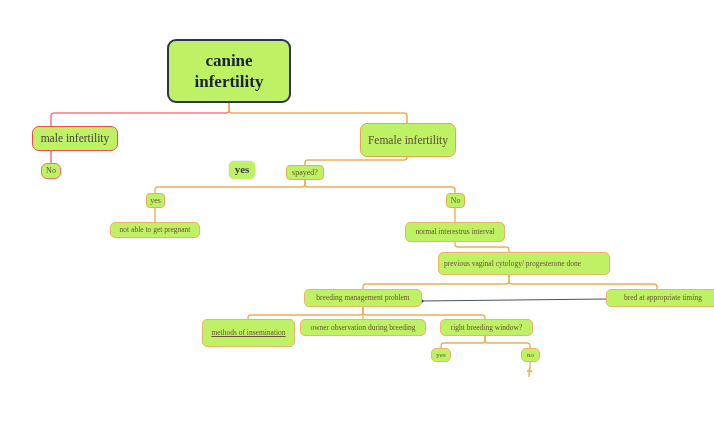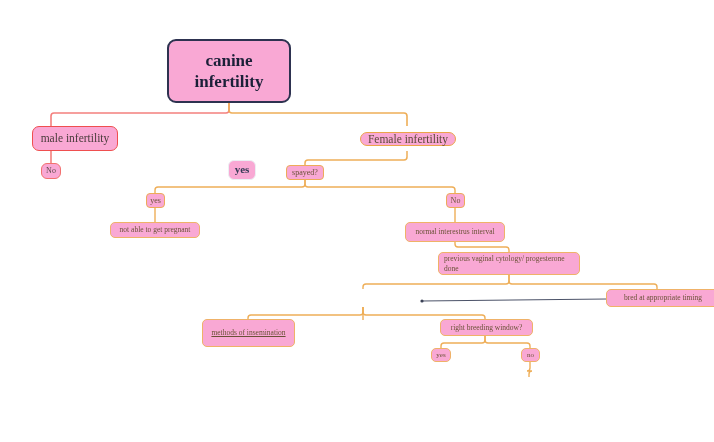--- a/index.html
+++ b/index.html
@@ -9,21 +9,21 @@
     font-family:"Liberation Serif",serif;
     overflow:hidden;
     position:relative;
   }
   #canvas{position:absolute;left:0;top:0;width:714px;height:442px;}
   #links{position:absolute;left:0;top:0;width:714px;height:442px;pointer-events:none;}
 
   .node{
     position:absolute;
     box-sizing:border-box;
-    background:#f9a8d4;
+    background:#bef264;
     border-radius:7px;
     display:flex;
     align-items:center;
     justify-content:center;
     text-align:center;
     white-space:pre-line;
     line-height:1.25;
   }
 
   
@@ -125,41 +125,43 @@
     <path d="M530,362 L530,368 Q530,371 527,371 L532,371 Q529,371 529,374 L529,377" fill="none" stroke="#eeae58" stroke-width="1.4"></path>
   </svg>
 
   <div class="node n-root" style="left:167px;top:39px;width:124px;height:64px;">canine
 infertility</div>
 
   <div class="node n-red" style="left:8px;top:126px;width:86px;height:25px;">male infertility</div>
 
   <div class="node n-red-sm" style="left:41px;top:163px;width:20px;height:16px;">No</div>
 
-  <div class="node n-or" style="left:360px;top:132px;width:96px;height:14px;">Female infertility</div>
+  <div class="node n-or" style="left:360px;top:123px;width:96px;height:34px;">Female infertility</div>
 
   <div class="node n-plain" style="left:228px;top:160px;width:28px;height:20px;">yes</div>
 
   <div class="node n-or-sm" style="left:286px;top:165px;width:38px;height:15px;">spayed?</div>
 
   <div class="node n-or-sm" style="left:146px;top:193px;width:19px;height:15px;">yes</div>
 
   <div class="node n-or-sm" style="left:446px;top:193px;width:19px;height:15px;">No</div>
 
   <div class="node n-or-xs" style="left:110px;top:222px;width:90px;height:16px;">not able to get pregnant</div>
 
   <div class="node n-or-xs" style="left:405px;top:222px;width:100px;height:20px;">normal interestrus interval</div>
 
-  <div class="node n-or-xs n-wrap" style="left:438px;top:252px;width:142px;height:23px;">previous vaginal cytology/ progesterone done</div>
+  <div class="node n-or-xs n-wrap" style="left:438px;top:252px;width:172px;height:23px;">previous vaginal cytology/ progesterone done</div>
 
+  <div class="node n-or-xs" style="left:304px;top:289px;width:118px;height:18px;">breeding management problem</div>
 
   <div class="node n-or-xs" style="left:606px;top:289px;width:114px;height:18px;">bred at appropriate timing</div>
 
   <div class="node n-or-xs" style="left:202px;top:319px;width:93px;height:28px;text-decoration:underline;">methods of insemination</div>
 
+  <div class="node n-or-xs" style="left:300px;top:319px;width:126px;height:17px;">owner observation during breeding</div>
 
   <div class="node n-or-xs" style="left:440px;top:319px;width:93px;height:17px;">right breeding window?</div>
 
   <div class="node n-or-tiny" style="left:431px;top:348px;width:20px;height:14px;">yes</div>
 
   <div class="node n-or-tiny" style="left:521px;top:348px;width:19px;height:14px;">no</div>
 
 
 </div>
 

